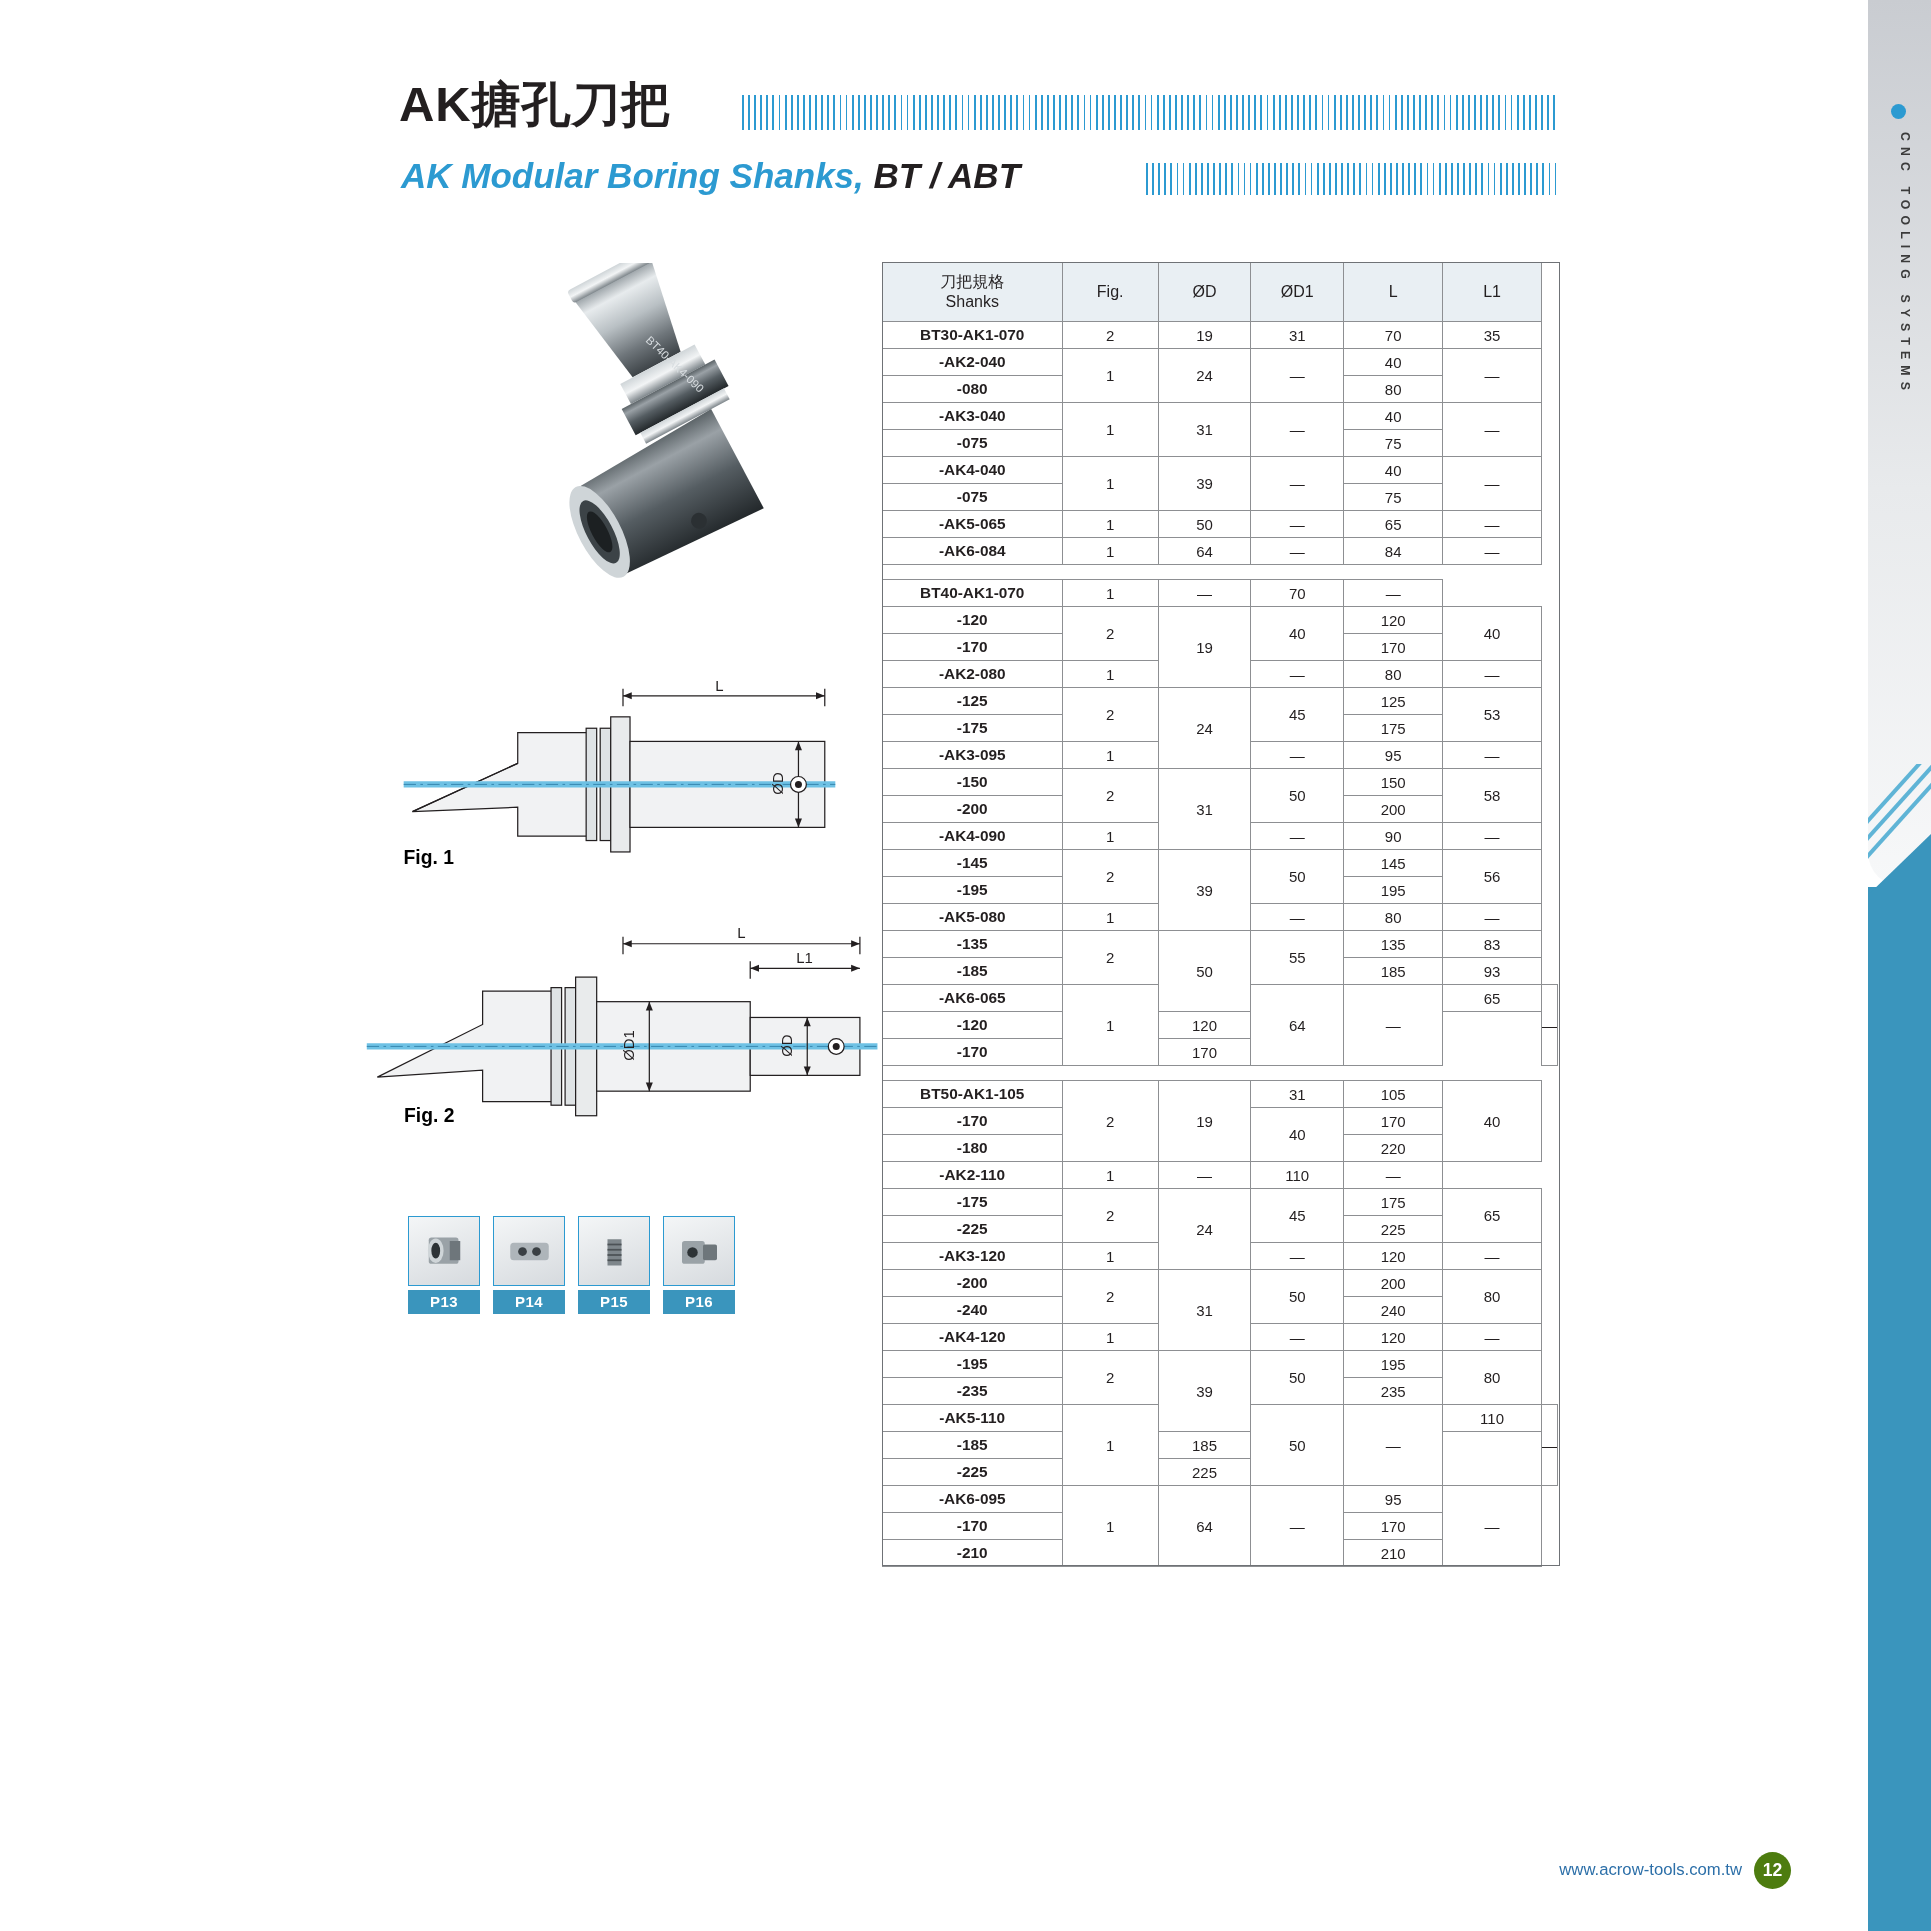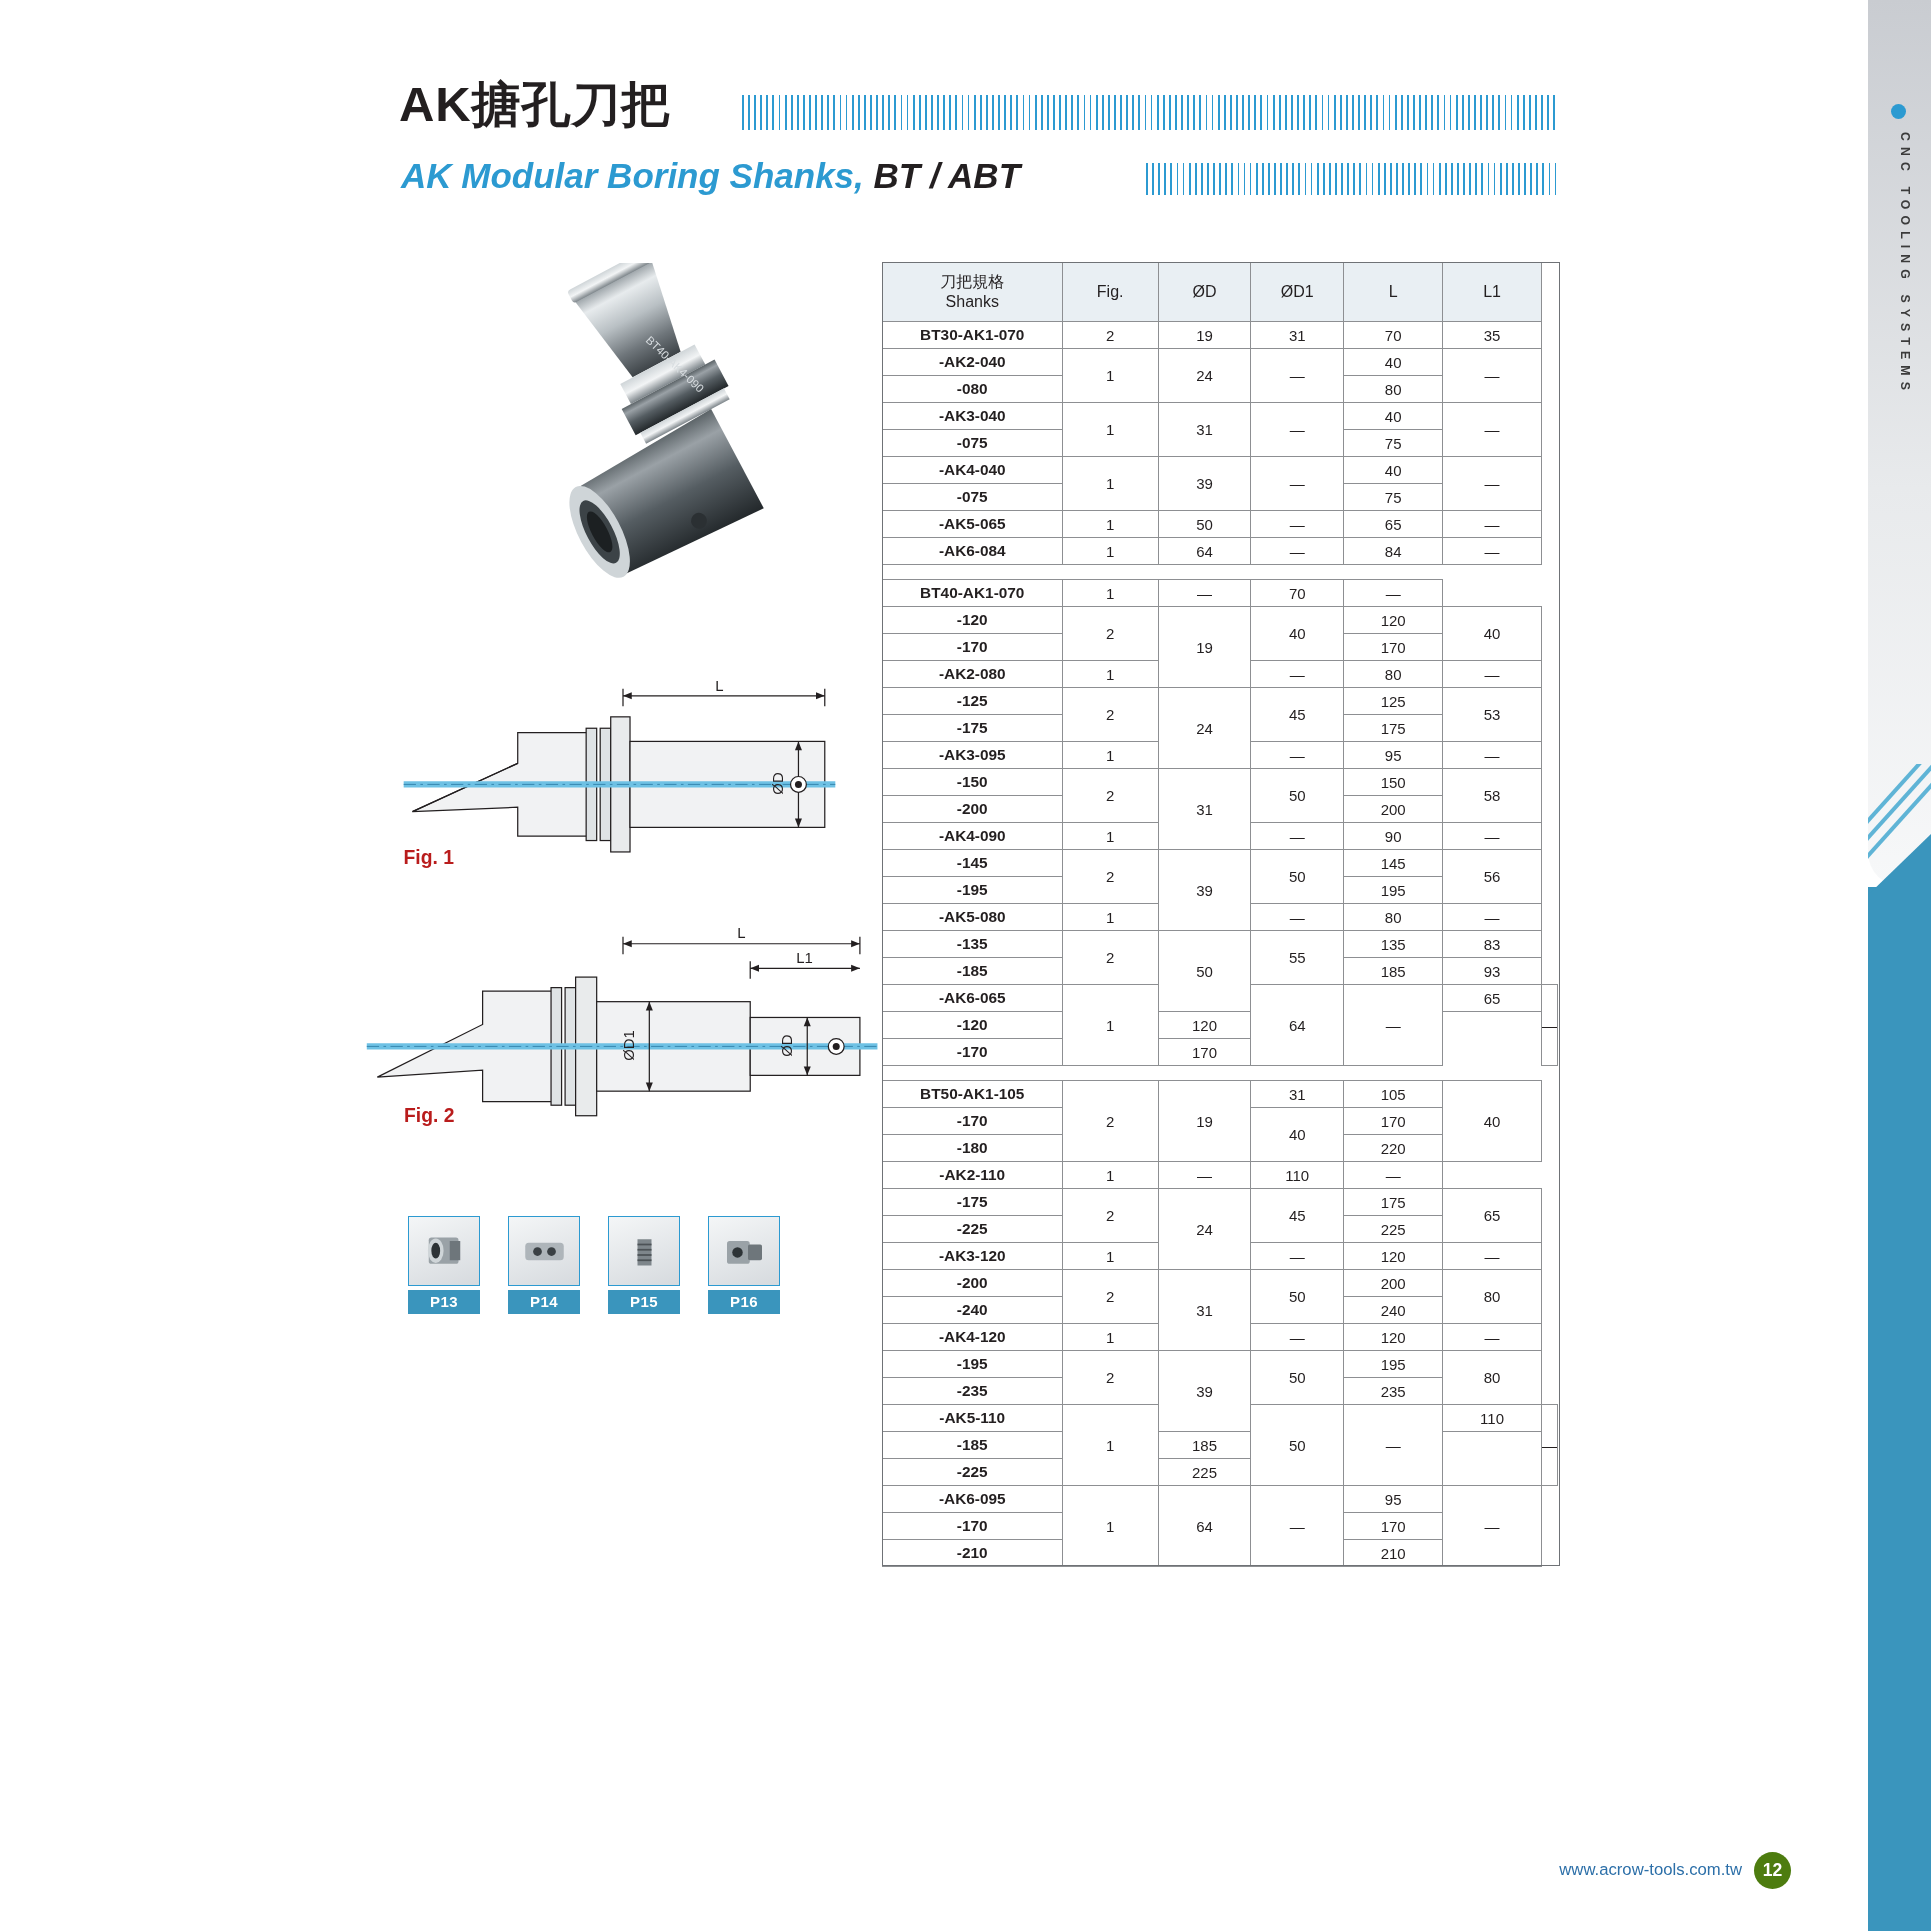--- a/index.html
+++ b/index.html
@@ -28,23 +28,23 @@
   .h-zh{position:absolute;left:399px;top:72px;font-size:49px;font-weight:bold;color:#231f20;letter-spacing:0.9px;}
   .h-en{position:absolute;left:401px;top:156px;font-size:35px;font-weight:bold;font-style:italic;color:#2c9ad1;letter-spacing:0px;white-space:nowrap;}
   .h-en b{color:#231f20;font-style:italic;}
   .hatch1{position:absolute;left:742px;top:95px;width:816px;height:35px;
      background:repeating-linear-gradient(90deg,#2c9ad1 0 1.8px,transparent 1.8px 6.1px);}
   .hatch2{position:absolute;left:1146px;top:163px;width:413px;height:32px;
      background:repeating-linear-gradient(90deg,#2c9ad1 0 1.8px,transparent 1.8px 6.1px);}
   
   .photo{position:absolute;left:430px;top:263px;width:369px;height:377px;}
   
-  .figlabel{position:absolute;color:#b91c1c;font-size:19.3px;font-weight:bold;}
-  
-  .thumbs{position:absolute;left:408px;top:1216px;display:flex;gap:28px;align-items:flex-end;}
+  .figlabel{position:absolute;color:#000000;font-size:19.3px;font-weight:bold;}
+  
+  .thumbs{position:absolute;left:408px;top:1216px;display:flex;gap:13px;align-items:flex-end;}
   .thumb{width:72px;}
   .thumb .img{width:72px;height:70px;border:1.8px solid #2c9ad1;box-sizing:border-box;
      background:linear-gradient(160deg,#f4f6f7,#d6dade);display:flex;align-items:center;justify-content:center;}
   .thumb .cap{margin-top:3.5px;height:24px;background:#3a95bd;color:#fff;font-size:15px;font-weight:bold;
      display:flex;align-items:center;justify-content:center;letter-spacing:0.4px;}
   
   .tbl-wrap{position:absolute;left:882px;top:262px;width:676px;border-radius:20px;}
   table{border-collapse:collapse;width:676px;}
   th,td{border:0.9px solid #8d8f92;text-align:center;font-size:15px;color:#231f20;height:26px;padding:0;}
   thead th{height:58px;font-weight:normal;font-size:16px;line-height:1.25;background:#e9eff3;}

